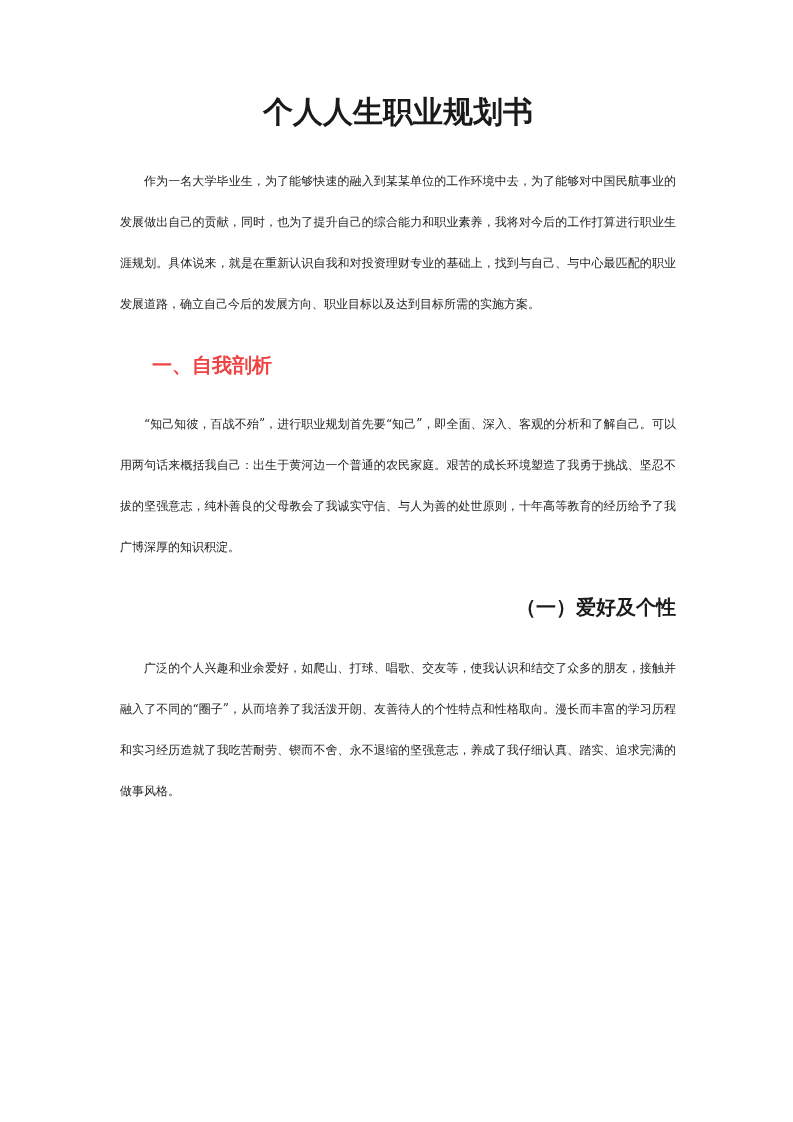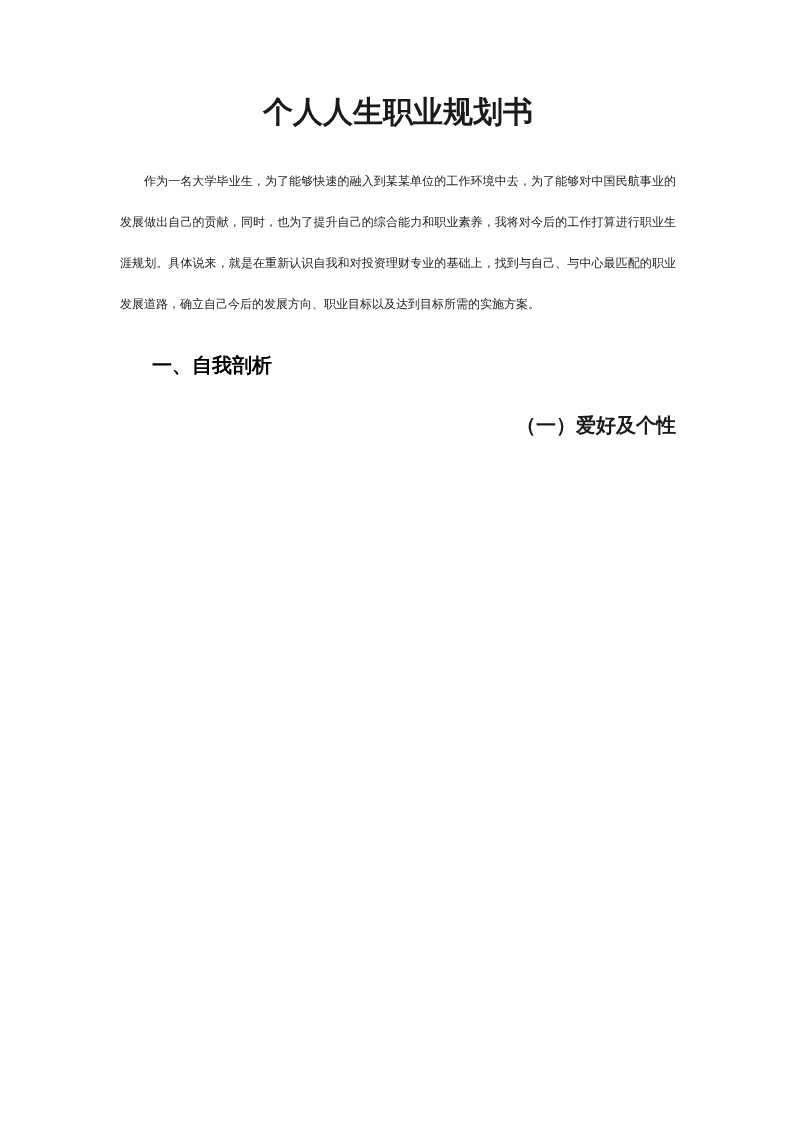--- a/index.html
+++ b/index.html
@@ -40,21 +40,21 @@
   }
   .para-intro {
     margin-top: 27px;
   }
   .heading-1 {
     margin: 20px 0 18px 0;
     font-size: 20px;
     line-height: 41px;
     font-weight: bold;
     text-indent: 1.6em;
-    color: #000000;
+    color: #ef4444;
   }
   .heading-2 {
     margin: 19px 0 20px 0;
     font-size: 20px;
     line-height: 41px;
     font-weight: bold;
     text-indent: 1.6em;
     color: #1a1a1a;
     text-align: right;
   }
@@ -63,17 +63,19 @@
 <body>
 
 <div class="page">
 
   <h1 class="doc-title">个人人生职业规划书</h1>
 
   <p class="body-para para-intro">作为一名大学毕业生，为了能够快速的融入到某某单位的工作环境中去，为了能够对中国民航事业的发展做出自己的贡献，同时，也为了提升自己的综合能力和职业素养，我将对今后的工作打算进行职业生涯规划。具体说来，就是在重新认识自我和对投资理财专业的基础上，找到与自己、与中心最匹配的职业发展道路，确立自己今后的发展方向、职业目标以及达到目标所需的实施方案。</p>
 
   <h2 class="heading-1">一、自我剖析</h2>
 
+  <p class="body-para">“知己知彼，百战不殆”，进行职业规划首先要“知己”，即全面、深入、客观的分析和了解自己。可以用两句话来概括我自己：出生于黄河边一个普通的农民家庭。艰苦的成长环境塑造了我勇于挑战、坚忍不拔的坚强意志，纯朴善良的父母教会了我诚实守信、与人为善的处世原则，十年高等教育的经历给予了我广博深厚的知识积淀。</p>
 
   <h3 class="heading-2">（一）爱好及个性</h3>
 
+  <p class="body-para">广泛的个人兴趣和业余爱好，如爬山、打球、唱歌、交友等，使我认识和结交了众多的朋友，接触并融入了不同的“圈子”，从而培养了我活泼开朗、友善待人的个性特点和性格取向。漫长而丰富的学习历程和实习经历造就了我吃苦耐劳、锲而不舍、永不退缩的坚强意志，养成了我仔细认真、踏实、追求完满的做事风格。</p>
 
 </div>
 
 </body></html>

